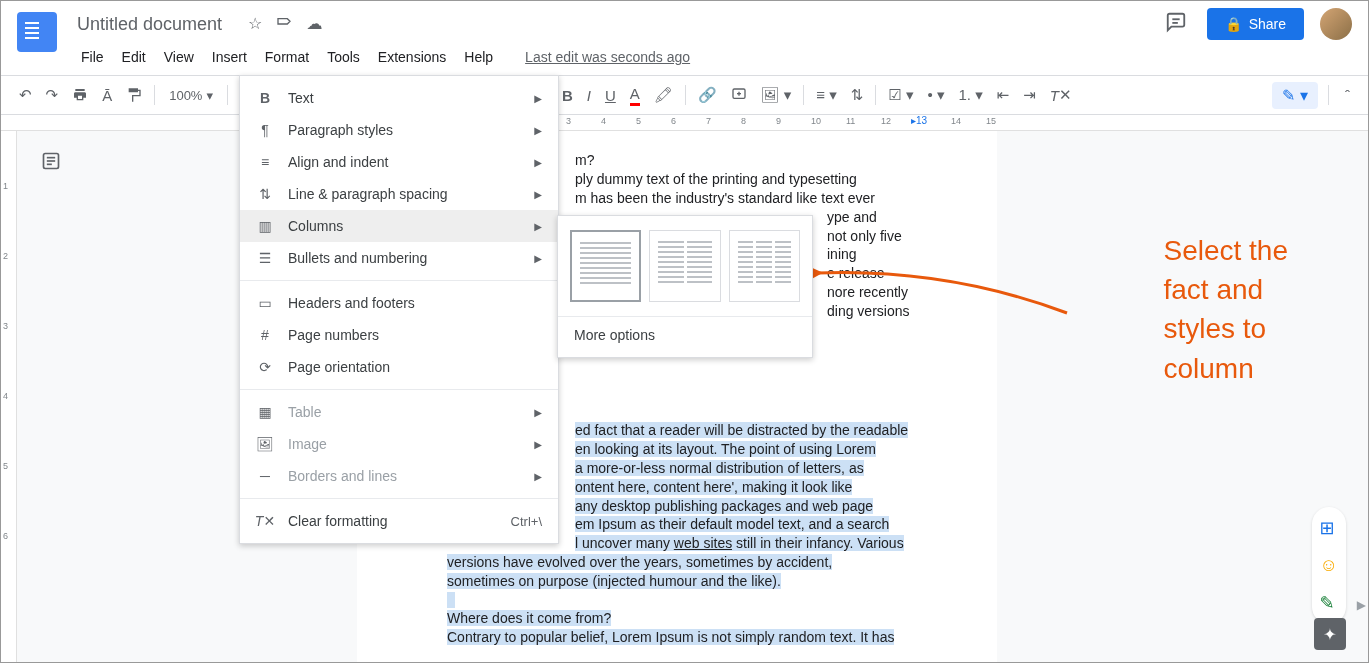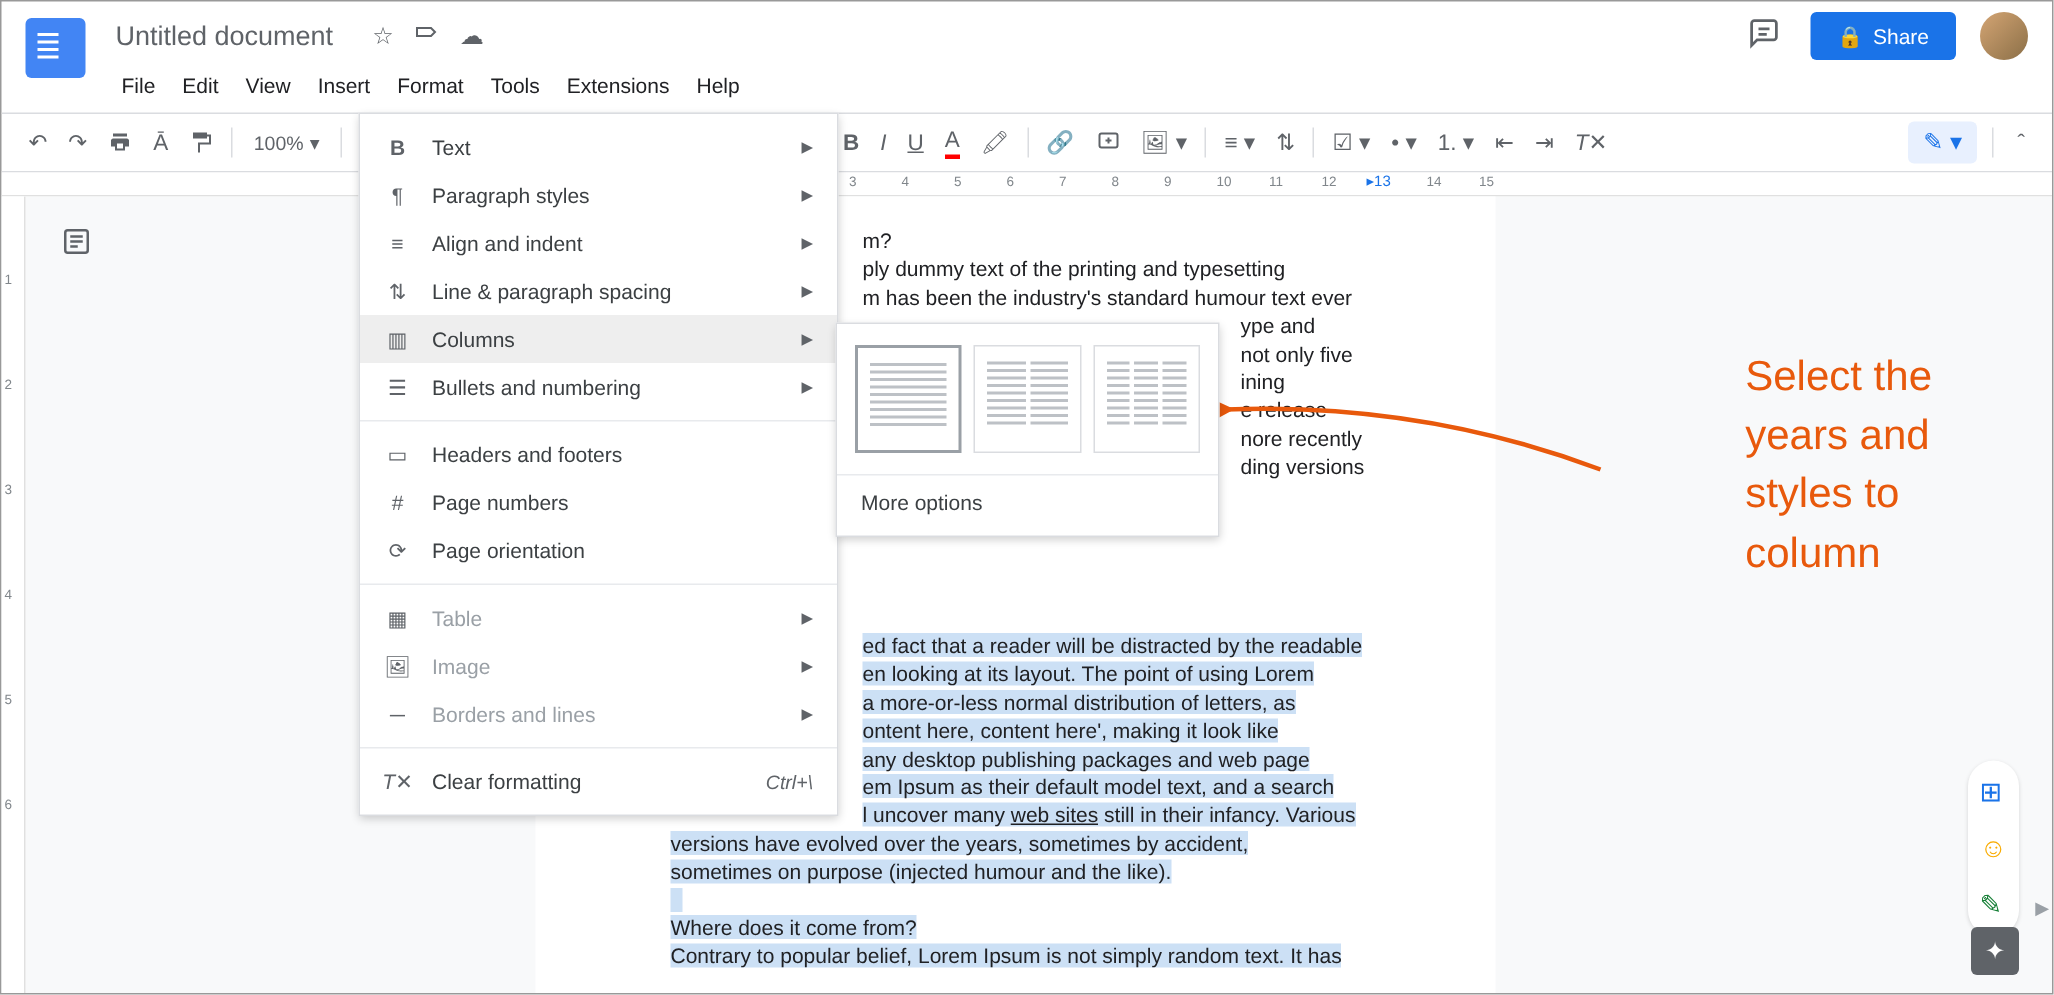--- a/index.html
+++ b/index.html
@@ -33,21 +33,21 @@
 .outline-btn { position: absolute; left: 40px; top: 20px; color: #5f6368; cursor: pointer;}
 .page { background: #fff; width: 640px; margin-left: 340px; padding: 20px 0 40px 90px; position: relative; font-size: 14px; line-height: 1.35; color: #202124; min-height: 600px;}
 .page .sel { background: #cce0f5; margin-top: 40px; }
 .format-menu { position: absolute; left: 238px; top: 74px; width: 320px; background: #fff; border: 1px solid #dadce0; box-shadow: 0 2px 6px rgba(0,0,0,0.2); font-size: 14px; color: #3c4043; z-index: 10; padding: 6px 0;}
 .menu-item { display: flex; align-items: center; padding: 8px 16px; cursor: pointer; gap: 14px; position: relative;}
 .menu-item.hl { background: #eee; }
 .menu-item .sub-arrow { margin-left: auto; color: #5f6368; font-size: 10px; }
 .menu-item.disabled { color: #9aa0a6; }
 .menu-sep { height: 1px; background: #e8eaed; margin: 6px 0; }
 .menu-icon { width: 18px; color: #5f6368; display: inline-flex; justify-content: center;}
-.menu-shortcut { margin-left: auto; color: #5f6368; font-size: 13px; font-style: italic; }
+.menu-shortcut { margin-left: auto; color: #5f6368; font-size: 13px; }
 .columns-submenu { position: absolute; left: 556px; top: 214px; width: 256px; background: #fff; border: 1px solid #dadce0; box-shadow: 0 2px 6px rgba(0,0,0,0.2); z-index: 11; padding: 14px 12px 0 12px;}
 .col-options { display: flex; gap: 8px; margin-bottom: 14px;}
 .col-opt { width: 72px; height: 72px; border: 1px solid #dadce0; display: flex; gap: 3px; padding: 10px 8px; cursor: pointer;}
 .col-opt.sel-opt { border: 2px solid #9aa0a6; }
 .col-block { flex: 1; display: flex; flex-direction: column; gap: 3px; }
 .col-line { height: 2px; background: #bdc1c6; }
 .more-opts { padding: 10px 4px 14px; font-size: 14px; color: #3c4043; cursor: pointer;}
 .annotation { position: absolute; right: 80px; top: 230px; color: #e8590c; font-family: 'Comic Sans MS', cursive; font-size: 28px; line-height: 1.4; z-index: 5;}
 .arrow-svg { position: absolute; left: 806px; top: 262px; z-index: 6; pointer-events: none;}
 .side-tools { position: absolute; right: 22px; top: 376px; display: flex; flex-direction: column; gap: 16px; background: #fff; border-radius: 20px; padding: 10px 8px; box-shadow: 0 1px 3px rgba(0,0,0,0.15);}
@@ -88,20 +88,21 @@
 
 <div class="menubar">
   <span>File</span>
   <span>Edit</span>
   <span>View</span>
   <span>Insert</span>
   <span class="active">Format</span>
   <span>Tools</span>
   <span>Extensions</span>
   <span>Help</span>
+  <span class="last-edit">Last edit was seconds ago</span>
 </div>
 
 <div class="toolbar">
   <span class="tool">↶</span>
   <span class="tool">↷</span>
   <span class="tool">
       <svg class="ico" viewBox="0 0 24 24" fill="currentColor">
         <path d="M19 8H5c-1 0-2 1-2 2v6h4v4h10v-4h4v-6c0-1-1-2-2-2zm-4 10H9v-5h6v5zm4-12H5V3h14v3z"></path>
       </svg>
     </span>
@@ -185,21 +186,21 @@
   <span class="outline-btn"><svg width="20" height="20" viewBox="0 0 24 24" fill="none" stroke="#5f6368" stroke-width="2">
         <rect x="3" y="3" width="18" height="18" rx="2"></rect>
         <line x1="7" y1="8" x2="17" y2="8"></line>
         <line x1="7" y1="12" x2="17" y2="12"></line>
         <line x1="7" y1="16" x2="13" y2="16"></line>
       </svg></span>
 
   <div class="page">
     <div style="margin-left:128px"><span>m?</span></div>
     <div style="margin-left:128px"><span>ply dummy text of the printing and typesetting</span></div>
-    <div style="margin-left:128px"><span>m has been the industry's standard humour text ever</span></div>
+    <div style="margin-left:128px"><span>m has been the industry's standard like text ever</span></div>
     <div style="margin-left:380px"><span>ype and</span></div>
     <div style="margin-left:380px"><span>not only five</span></div>
     <div style="margin-left:380px"><span>ining</span></div>
     <div style="margin-left:380px"><span>e release</span></div>
     <div style="margin-left:380px"><span>nore recently</span></div>
     <div style="margin-left:380px"><span>ding versions</span></div>
     <div style="height:100px"></div>
     <div style="margin-left:128px"><span class="sel">ed fact that a reader will be distracted by the readable</span></div>
     <div style="margin-left:128px"><span class="sel">en looking at its layout. The point of using Lorem</span></div>
     <div style="margin-left:128px"><span class="sel">a more-or-less normal distribution of letters, as</span></div>
@@ -365,21 +366,21 @@
           <div class="col-line"></div>
         </div>
     </div>
   </div>
   <div style="height:1px;background:#e8eaed;margin:0 -12px"></div>
   <div class="more-opts">More options</div>
 </div>
 
 <div class="annotation">
   <div>Select the</div>
-  <div>years and</div>
+  <div>fact and</div>
   <div>styles to</div>
   <div>column</div>
 </div>
 <svg class="arrow-svg" width="270" height="60">
   <defs>
       <marker id="ah" markerWidth="12" markerHeight="12" refX="2" refY="6" orient="auto">
         <path d="M12,0 L0,6 L12,12 L8,6 z" fill="#e8590c"></path>
       </marker>
     </defs>
   <path d="M 260 50 Q 140 5 10 10" stroke="#e8590c" stroke-width="3" fill="none" marker-end="url(#ah)"></path>

